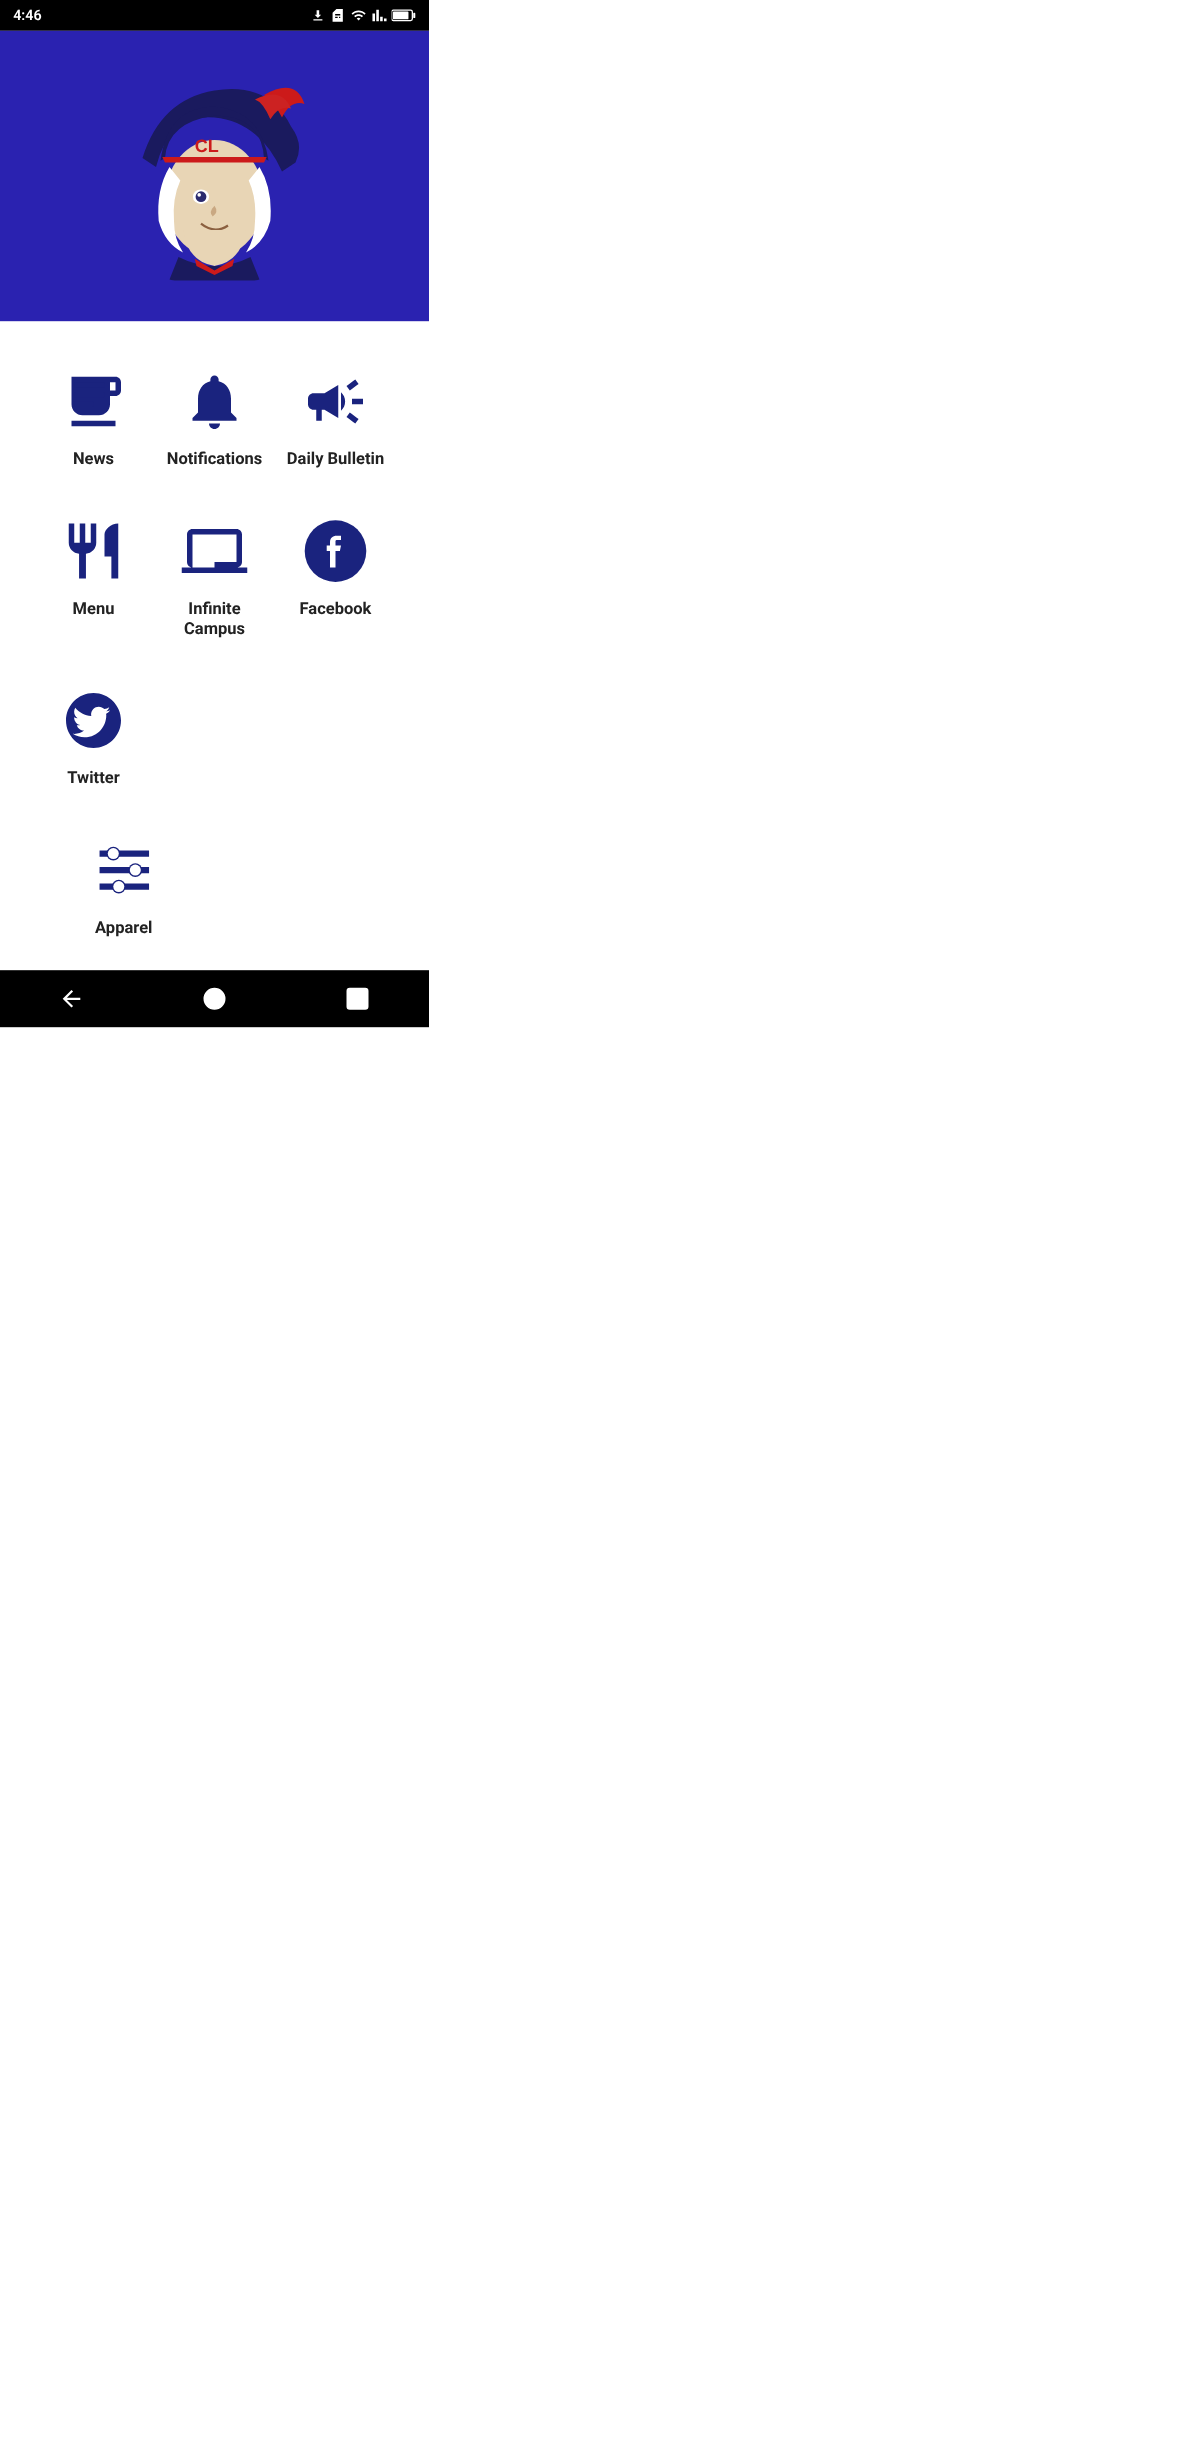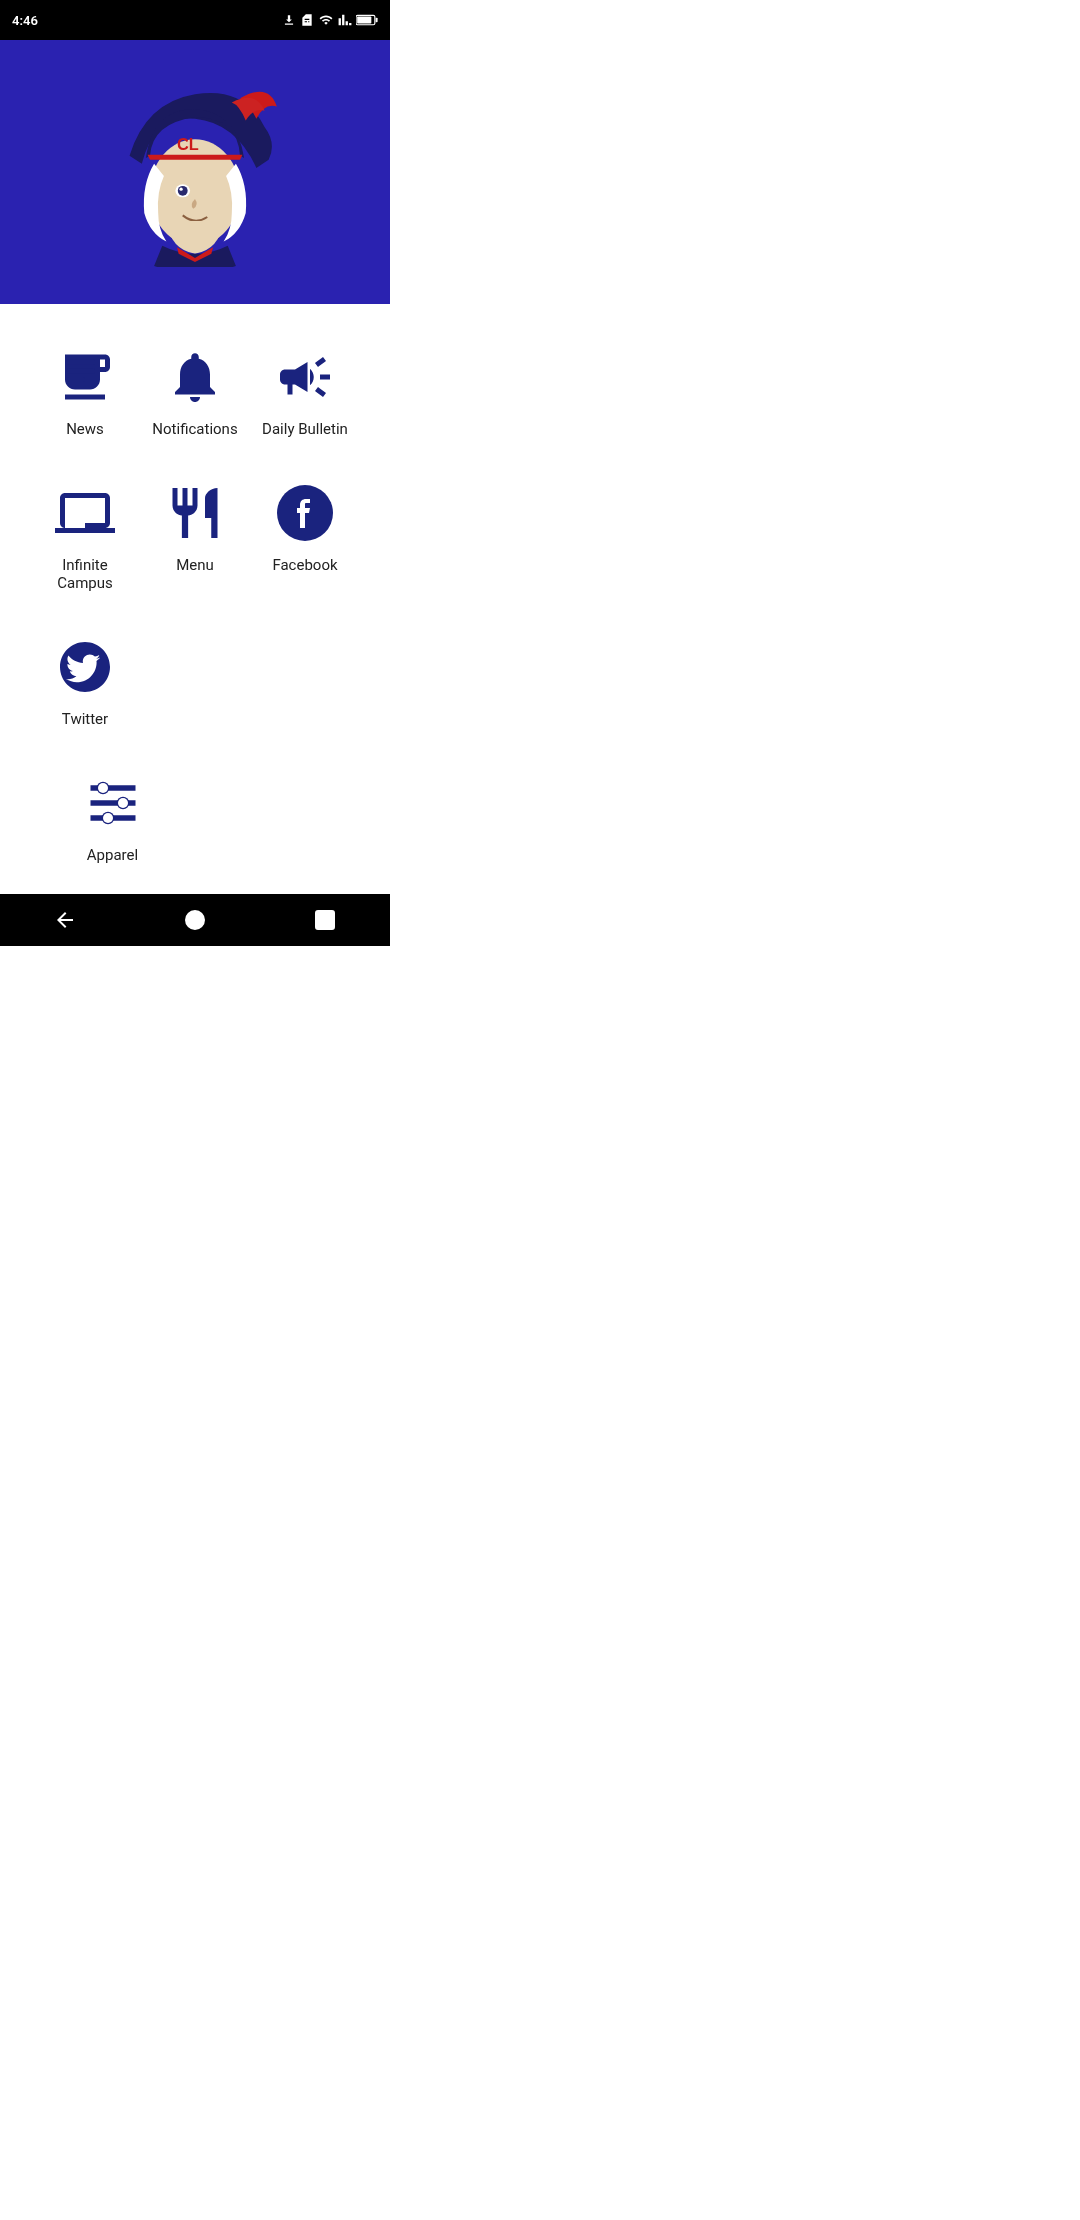--- a/index.html
+++ b/index.html
@@ -9,21 +9,21 @@
       width: 390px;
       min-height: 850px;
       background: #fff;
       font-family: 'Roboto', Arial, sans-serif;
       overflow-x: hidden;
     }
 
     
     .status-bar {
       background: #000;
-      height: 40px;
+      height: 28px;
       display: flex;
       align-items: center;
       justify-content: space-between;
       padding: 0 12px;
       color: #fff;
       font-size: 13px;
       font-weight: 600;
     }
     .status-right {
       display: flex;
@@ -76,21 +76,21 @@
     }
 
     .grid-item .icon-wrap svg {
       width: 60px;
       height: 60px;
       fill: #1a237e;
     }
 
     .grid-item .item-label {
       font-size: 15px;
-      font-weight: 400;
+      font-weight: 700;
       color: #222;
       text-align: center;
       line-height: 1.2;
     }
 
     
     .grid-bottom {
       padding: 10px 30px 20px 30px;
       display: grid;
       grid-template-columns: 1fr 1fr;
@@ -208,33 +208,33 @@
       <svg viewBox="0 0 24 24">
         <path d="M18 11v2h4v-2h-4zm-2 6.61c.96.71 2.21 1.65 3.2 2.39.4-.53.8-1.07 1.2-1.6-.99-.74-2.24-1.68-3.2-2.4-.4.54-.8 1.08-1.2 1.61zM20.4 5.6c-.4-.53-.8-1.07-1.2-1.6-.99.74-2.24 1.68-3.2 2.4.4.53.8 1.07 1.2 1.6.96-.72 2.21-1.65 3.2-2.4zM4 9c-1.1 0-2 .9-2 2v2c0 1.1.9 2 2 2h1v4h2v-4h1l5 3V6L8 9H4zm11.5 3c0-1.33-.58-2.53-1.5-3.35v6.69c.92-.81 1.5-2.01 1.5-3.34z"></path>
       </svg>
     </div>
     <span class="item-label">Daily Bulletin</span>
   </div>
 
   <div class="grid-item">
     <div class="icon-wrap">
       <svg viewBox="0 0 24 24">
+        <path d="M11 9H9V2H7v7H5V2H3v7c0 2.12 1.66 3.84 3.75 3.97V22h2.5v-9.03C11.34 12.84 13 11.12 13 9V2h-2v7zm5-3v8h2.5v8H21V2c-2.76 0-5 2.24-5 4z"></path>
+      </svg>
+    </div>
+    <span class="item-label">Menu</span>
+  </div>
+
+  <div class="grid-item">
+    <div class="icon-wrap">
+      <svg viewBox="0 0 24 24">
         <path d="M20 18c1.1 0 2-.9 2-2V6c0-1.1-.9-2-2-2H4c-1.1 0-2 .9-2 2v10c0 1.1.9 2 2 2H0v2h24v-2h-4zm-8 0H4V6h16v10H12z"></path>
       </svg>
     </div>
     <span class="item-label">Infinite<br>Campus</span>
-  </div>
-
-  <div class="grid-item">
-    <div class="icon-wrap">
-      <svg viewBox="0 0 24 24">
-        <path d="M11 9H9V2H7v7H5V2H3v7c0 2.12 1.66 3.84 3.75 3.97V22h2.5v-9.03C11.34 12.84 13 11.12 13 9V2h-2v7zm5-3v8h2.5v8H21V2c-2.76 0-5 2.24-5 4z"></path>
-      </svg>
-    </div>
-    <span class="item-label">Menu</span>
   </div>
 
   <div class="grid-item">
     <div class="icon-wrap">
       <svg viewBox="0 0 60 60" fill="#1a237e">
         <circle cx="30" cy="30" r="28" fill="#1a237e"></circle>
         <path d="M35 20h-4c-1.1 0-1 .9-1 2v3h5l-1 5h-4v15h-5V30h-3v-5h3v-3c0-4 2.5-6 6-6h4v4z" fill="white"></path>
       </svg>
     </div>
     <span class="item-label">Facebook</span>

